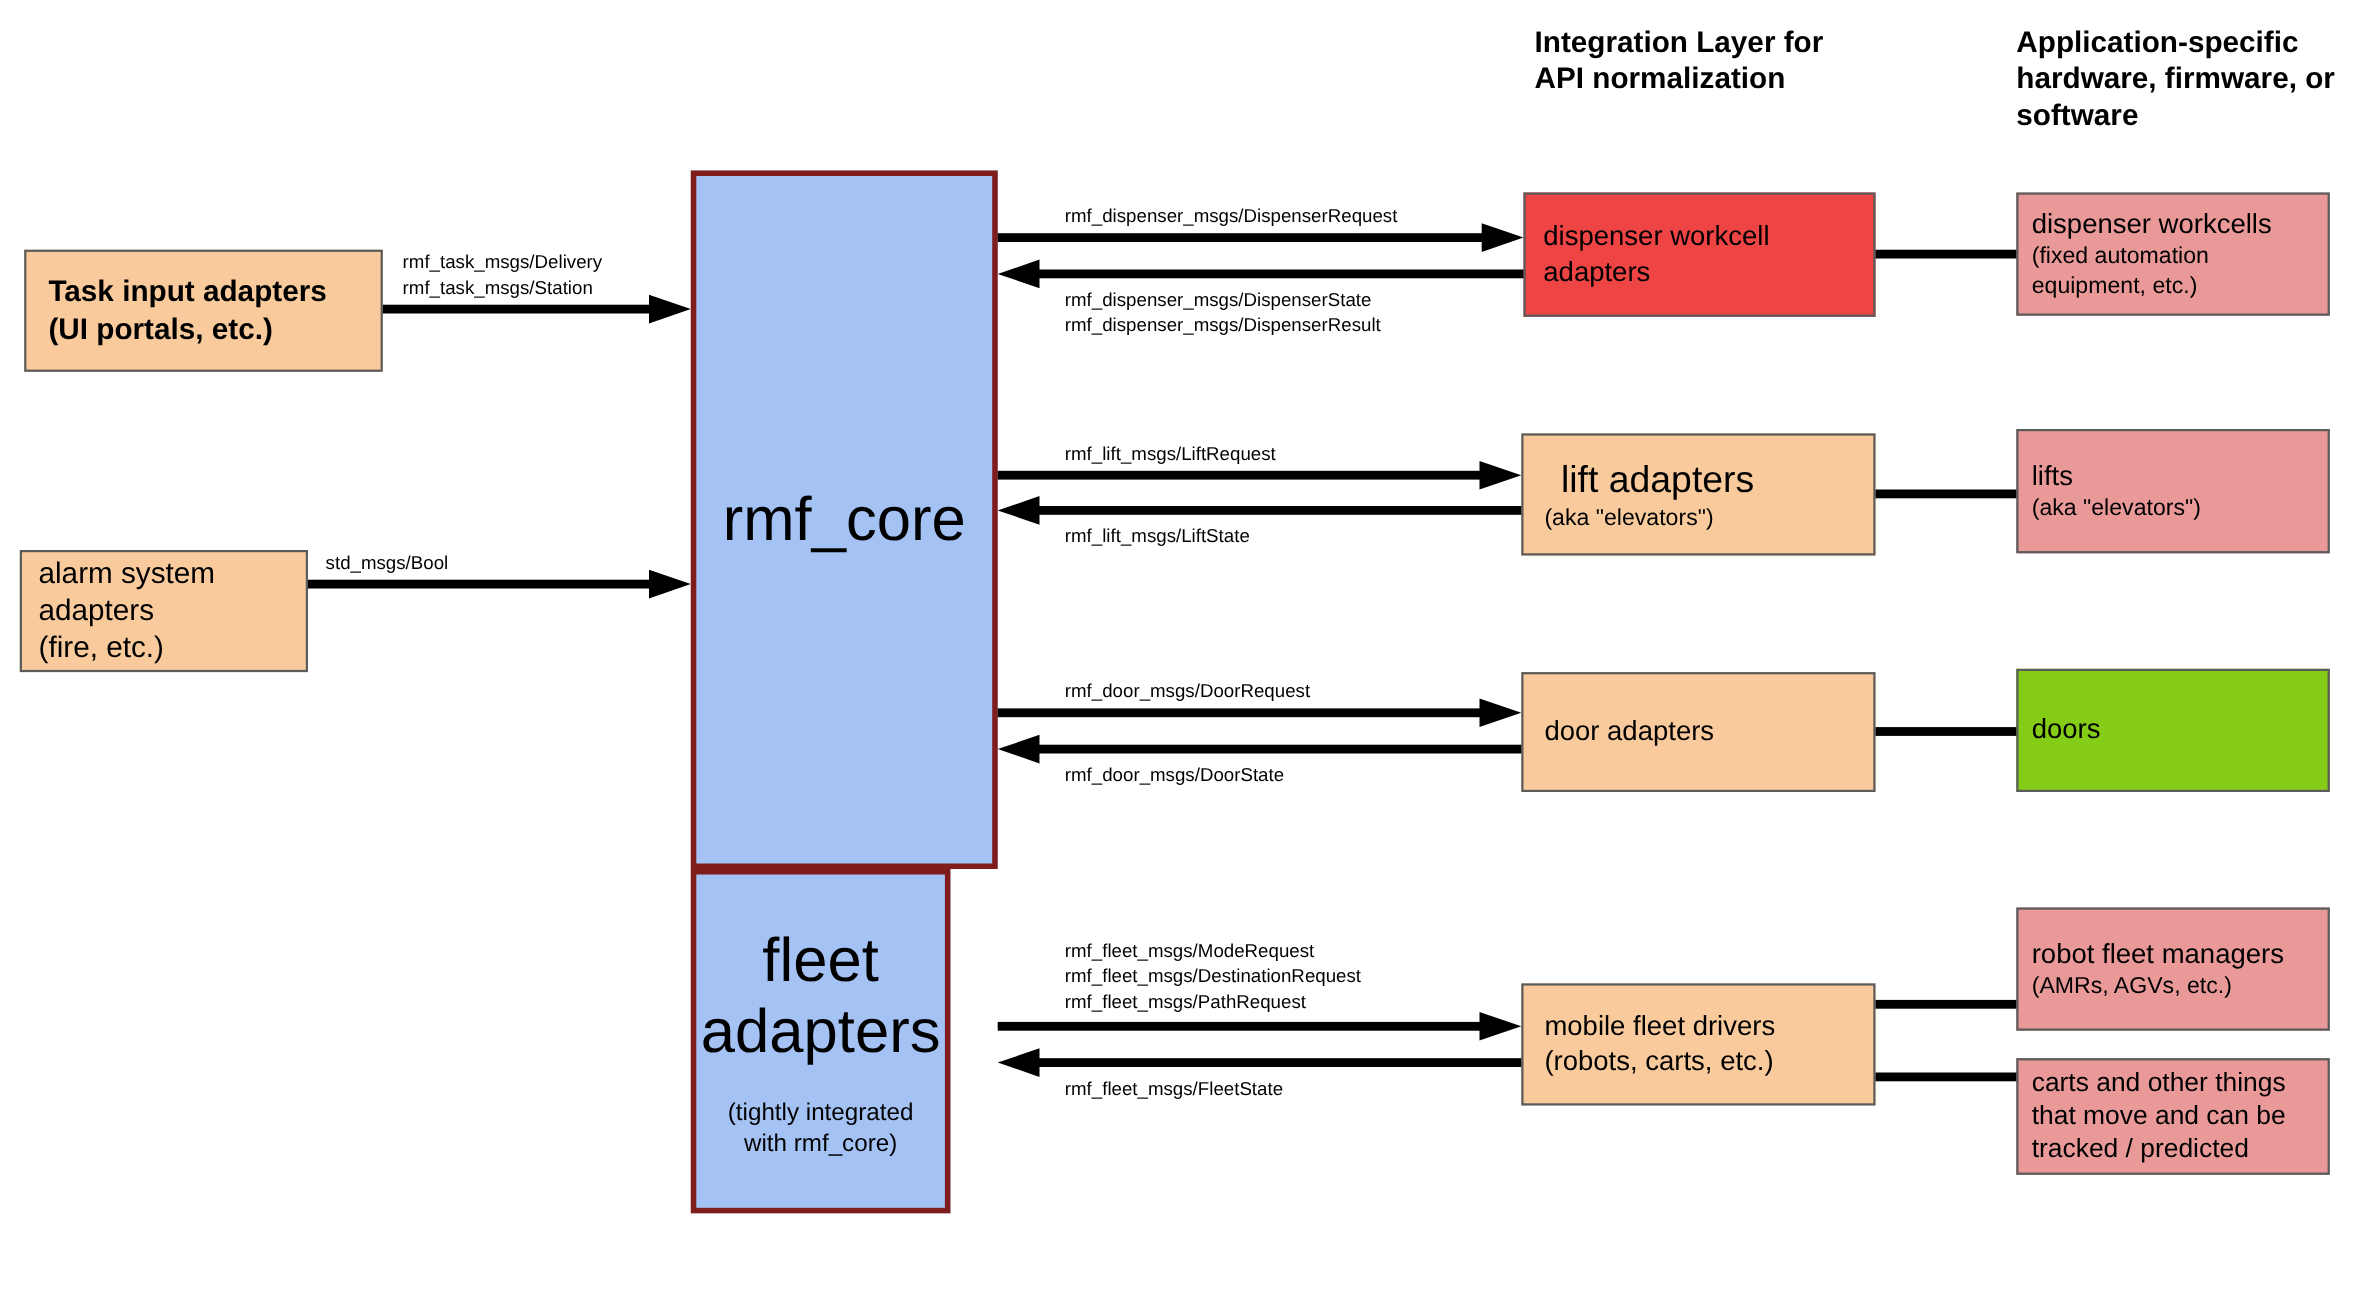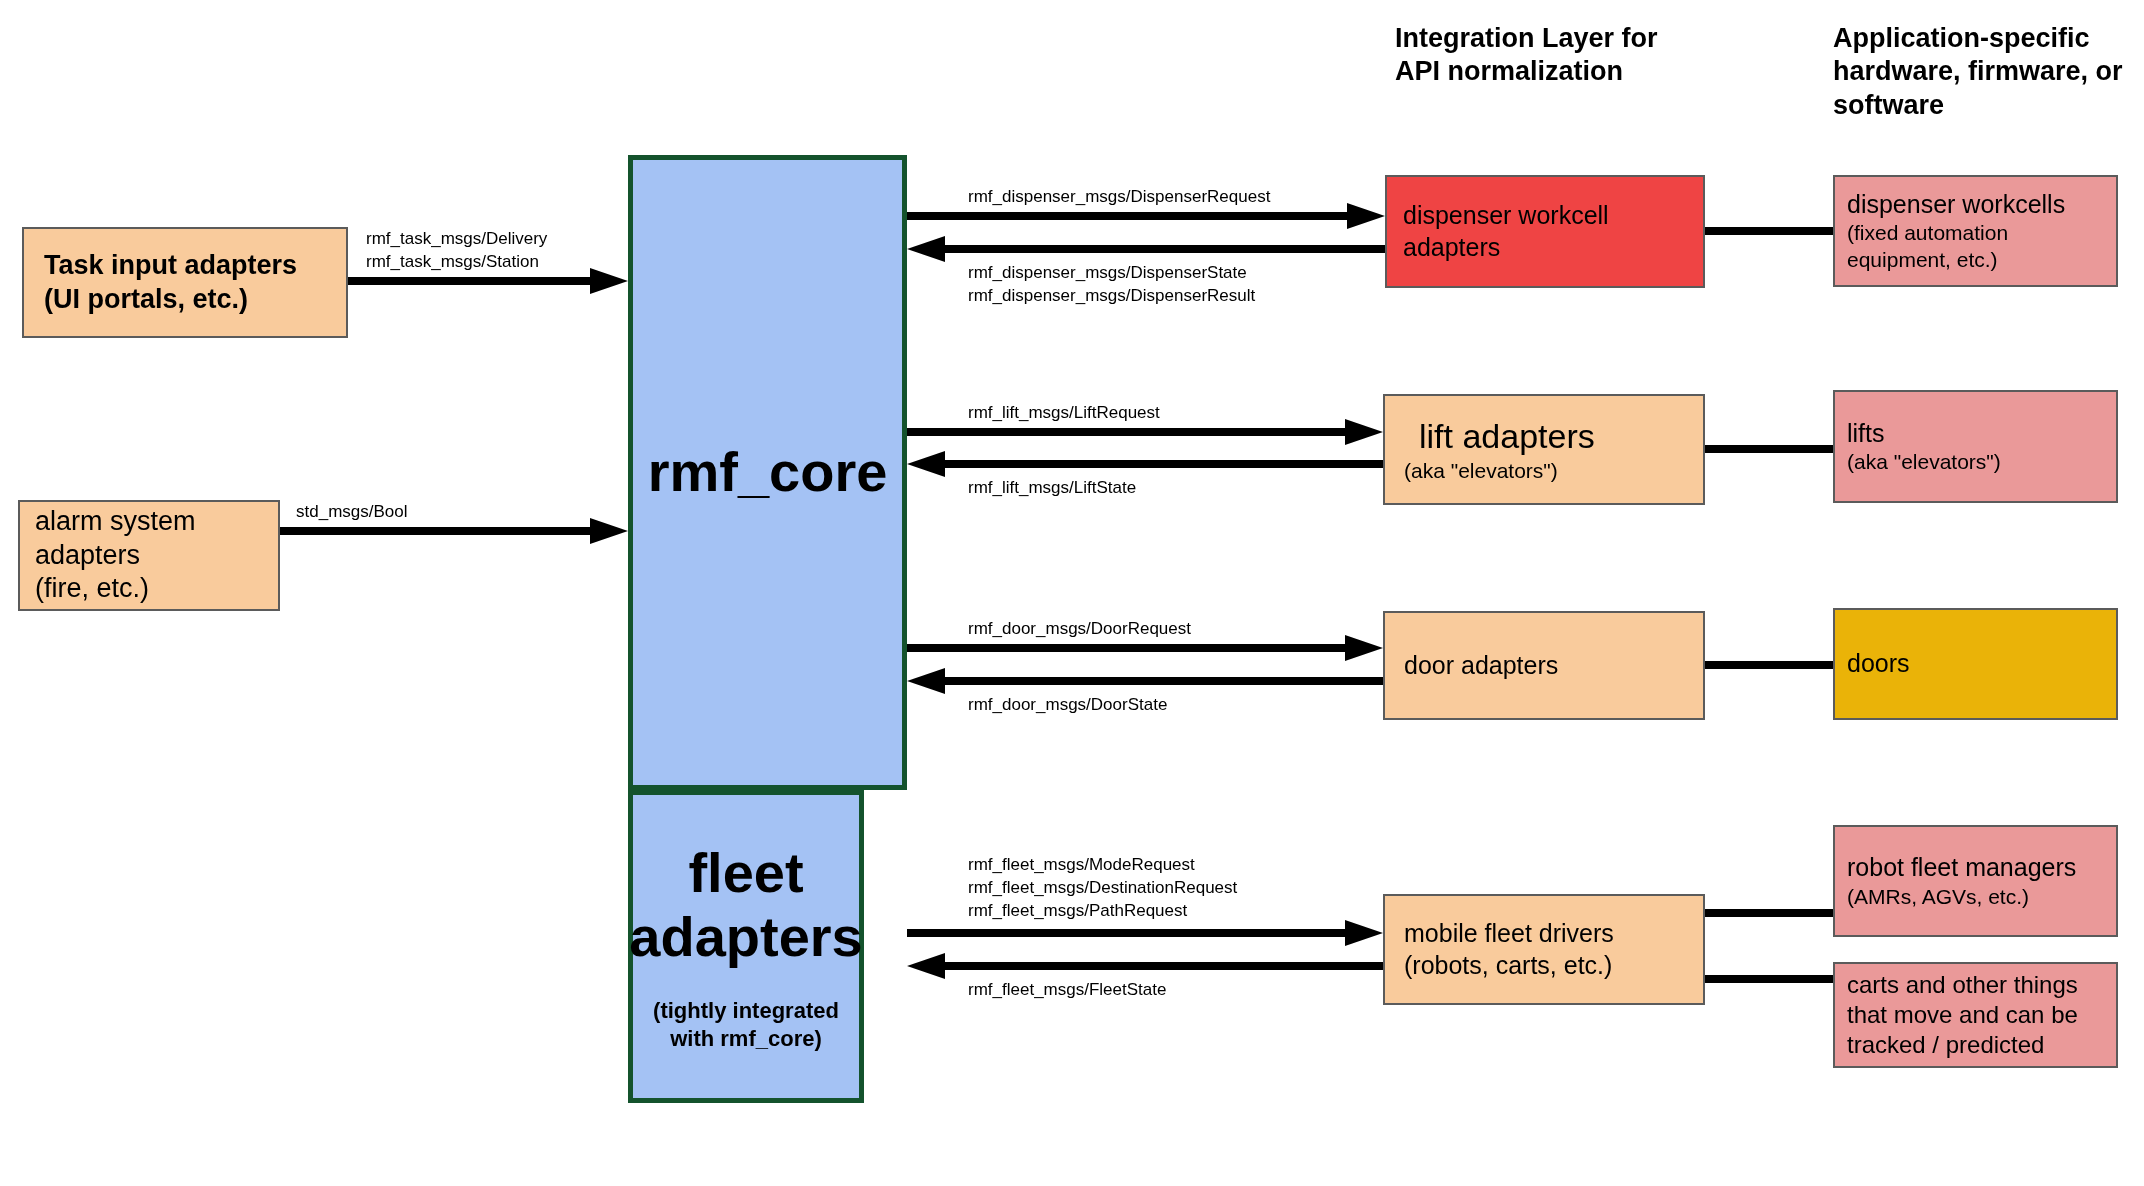--- a/index.html
+++ b/index.html
@@ -22,24 +22,23 @@
   .node {
     position: absolute;
     box-sizing: border-box;
     display: flex;
     flex-direction: column;
     justify-content: center;
     align-items: flex-start;
   }
   .node.adapter, .node.hardware { border: 2px solid #5B5B5B; }
   .node.core {
-    border: 5px solid #14532d;
+    border: 5px solid #7f1d1d;
     align-items: center;
     text-align: center;
-    font-weight: bold;
   }
   .node .main { line-height: 1.25; white-space: pre-line; }
   .node.core .main { line-height: 1.15; }
   .node .sub { line-height: 1.25; white-space: pre-line; }
   .edge-shaft { position: absolute; height: 8px; background: #000000; }
   .edge-head {
     position: absolute;
     width: 0; height: 0;
     border-top: 13px solid transparent;
     border-bottom: 13px solid transparent;
@@ -96,21 +95,21 @@
     </div>
     <div class="node hardware" style="left: 1833px; top: 175px; width: 285px; height: 112px; background: rgb(234, 153, 153); padding-left: 12px;">
       <div class="main" style="font-size: 25px;">dispenser workcells</div>
       <div class="sub" style="font-size: 21px;">(fixed automation
 equipment, etc.)</div>
     </div>
     <div class="node hardware" style="left: 1833px; top: 390px; width: 285px; height: 113px; background: rgb(234, 153, 153); padding-left: 12px;">
       <div class="main" style="font-size: 25px;">lifts</div>
       <div class="sub" style="font-size: 21px;">(aka "elevators")</div>
     </div>
-    <div class="node hardware" style="left: 1833px; top: 608px; width: 285px; height: 112px; background: #eab308; padding-left: 12px;">
+    <div class="node hardware" style="left: 1833px; top: 608px; width: 285px; height: 112px; background: #84cc16; padding-left: 12px;">
       <div class="main" style="font-size: 25px;">doors</div>
     </div>
     <div class="node hardware" style="left: 1833px; top: 825px; width: 285px; height: 112px; background: rgb(234, 153, 153); padding-left: 12px;">
       <div class="main" style="font-size: 25px;">robot fleet managers</div>
       <div class="sub" style="font-size: 21px;">(AMRs, AGVs, etc.)</div>
     </div>
     <div class="node hardware" style="left: 1833px; top: 962px; width: 285px; height: 106px; background: rgb(234, 153, 153); padding-left: 12px;">
       <div class="main" style="font-size: 24px;">carts and other things
 that move and can be
 tracked / predicted</div>

